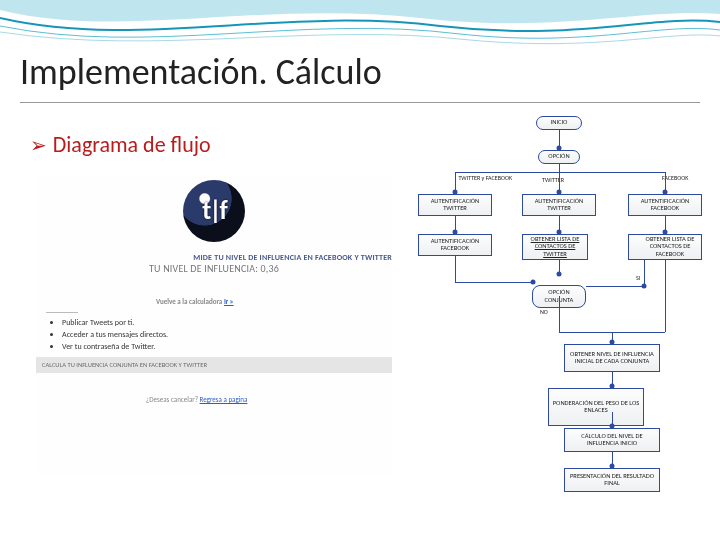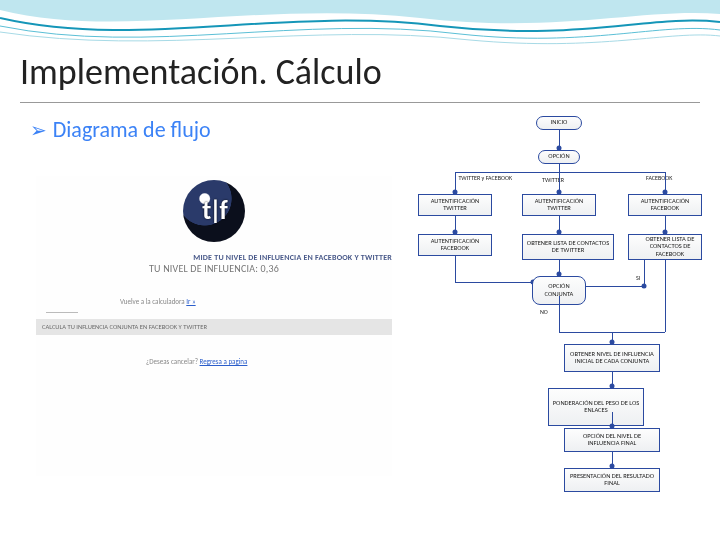--- a/index.html
+++ b/index.html
@@ -16,22 +16,22 @@
 
   .title {
     position: absolute; top: 50px; left: 20px;
     font-size: 36px; font-weight: 400; color: #222;
   }
   .hr {
     position: absolute; top: 102px; left: 20px; width: 680px; height: 1px;
     background: #999;
   }
   .bullet-line {
-    position: absolute; top: 116px; left: 30px;
-    font-size: 22px; color: #3b82f6;
+    position: absolute; top: 131px; left: 30px;
+    font-size: 22px; color: #b91c1c;
   }
   .bullet-line .arrow { margin-right: 6px; font-size: 20px; }
 
   
   .mock {
     position: absolute; top: 176px; left: 36px;
     width: 356px; height: 300px;
     background: #fefefe;
     font-size: 8px; color: #555;
   }
@@ -50,22 +50,22 @@
   }
   .mock .tagline {
     text-align: right; margin-top: 8px;
     font-size: 8px; color: #4a5a8a; font-weight: 700; letter-spacing: 0.2px;
   }
   .mock .level {
     text-align: center; 
     font-size: 10px; color: #777; letter-spacing: 0.2px;
   }
   .mock .sidelink {
-    margin-top: 22px; margin-left: 84px;
-    font-size: 7px; color: #888;
+    margin-top: 22px; margin-left: 120px;
+    font-size: 7px; color: #888; font-weight: bold;
   }
   .mock .sidelink a { color: #2b5ecb; text-decoration: underline; }
   .mock .line-sep { border-top: 1px solid #bbb; width: 32px; margin: 6px 0 4px 10px; }
   .mock ul { list-style: disc; margin-left: 26px; margin-top: 2px; }
   .mock ul li { font-size: 8px; color: #333; margin: 2px 0; }
   .mock .bar {
     margin-top: 6px; background: #e5e5e5;
     font-size: 6.5px; color: #6b6b6b; padding: 4px 6px;
   }
   .mock .foot {
@@ -125,38 +125,43 @@
   <div class="logo-wrap">
     <span class="logo"></span>
   </div>
   <div class="tagline">MIDE TU NIVEL DE INFLUENCIA EN FACEBOOK Y TWITTER</div>
   <div class="level">TU NIVEL DE INFLUENCIA: 0,36</div>
   <div class="sidelink">
     <span>Vuelve a la calculadora</span>
     <a href="#">Ir »</a>
   </div>
   <div class="line-sep"></div>
+  <ul>
+    <li>Publicar Tweets por ti.</li>
+    <li>Acceder a tus mensajes directos.</li>
+    <li>Ver tu contraseña de Twitter.</li>
+  </ul>
   <div class="bar">CALCULA TU INFLUENCIA CONJUNTA EN FACEBOOK Y TWITTER</div>
   <div class="foot">
     <span>¿Deseas cancelar?</span>
     <a href="#">Regresa a pagina</a>
   </div>
 </div>
 
 <div class="flow">
 
   <div class="node rounded" style="left:136px; top:0px; width:46px; height:14px;">INICIO</div>
   <div class="edge v" style="left:159px; top:14px; height:18px;"></div>
   <div class="dot" style="left:159px; top:32px;"></div>
 
   <div class="node rounded" style="left:138px; top:34px; width:42px; height:14px;">OPCIÓN</div>
 
   <div class="lbl" style="left:40px; top:58px; width:72px; text-align:right;">TWITTER y FACEBOOK</div>
   <div class="lbl" style="left:142px; top:60px;">TWITTER</div>
-  <div class="lbl" style="left:246px; top:58px;">FACEBOOK</div>
+  <div class="lbl" style="left:262px; top:58px;">FACEBOOK</div>
 
   <div class="edge v" style="left:159px; top:48px; height:8px;"></div>
   <div class="edge h" style="left:55px; top:56px; width:210px;"></div>
   <div class="edge v" style="left:55px; top:56px; height:20px;"></div>
   <div class="edge v" style="left:159px; top:56px; height:20px;"></div>
   <div class="edge v" style="left:265px; top:56px; height:20px;"></div>
   <div class="dot" style="left:55px; top:76px;"></div>
   <div class="dot" style="left:159px; top:76px;"></div>
   <div class="dot" style="left:265px; top:76px;"></div>
 
@@ -165,31 +170,31 @@
   <div class="node" style="left:228px; top:78px; width:74px; height:22px;">AUTENTIFICACIÓN FACEBOOK</div>
 
   <div class="edge v" style="left:55px; top:100px; height:16px;"></div>
   <div class="dot" style="left:55px; top:116px;"></div>
   <div class="edge v" style="left:159px; top:100px; height:16px;"></div>
   <div class="dot" style="left:159px; top:116px;"></div>
   <div class="edge v" style="left:265px; top:100px; height:16px;"></div>
   <div class="dot" style="left:265px; top:116px;"></div>
 
   <div class="node" style="left:18px; top:118px; width:74px; height:22px;">AUTENTIFICACIÓN FACEBOOK</div>
-  <div class="node" style="left:122px; top:118px; width:92px; height:26px;">OBTENER LISTA DE CONTACTOS DE TWITTER</div>
+  <div class="node" style="left:122px; top:118px; width:66px; height:26px;text-decoration:underline;">OBTENER LISTA DE CONTACTOS DE TWITTER</div>
   <div class="node" style="left:228px; top:118px; width:74px; height:26px;padding-left:13px;">OBTENER LISTA DE CONTACTOS DE FACEBOOK</div>
 
   <div class="edge v" style="left:55px; top:140px; height:26px;"></div>
   <div class="edge h" style="left:55px; top:166px; width:78px;"></div>
   <div class="dot" style="left:133px; top:166px;"></div>
 
   <div class="edge v" style="left:159px; top:144px; height:14px;"></div>
   <div class="dot" style="left:159px; top:158px;"></div>
 
-  <div class="node rounded" style="left:132px; top:160px; width:54px; height:29px;">OPCIÓN CONJUNTA</div>
+  <div class="node rounded" style="left:132px; top:169px; width:54px; height:23px;">OPCIÓN CONJUNTA</div>
 
   <div class="edge h" style="left:186px; top:170px; width:58px;"></div>
   <div class="lbl" style="left:236px; top:158px;">SI</div>
   <div class="edge v" style="left:244px; top:144px; height:26px;"></div>
   <div class="dot" style="left:244px; top:170px;"></div>
 
   <div class="edge v" style="left:265px; top:144px; height:72px;"></div>
 
   <div class="edge v" style="left:159px; top:180px; height:20px;"></div>
   <div class="lbl" style="left:140px; top:192px;">NO</div>
@@ -200,19 +205,19 @@
   <div class="dot" style="left:212px; top:226px;"></div>
 
   <div class="node" style="left:164px; top:228px; width:96px; height:28px;">OBTENER NIVEL DE INFLUENCIA INICIAL DE CADA CONJUNTA</div>
   <div class="edge v" style="left:212px; top:256px; height:14px;"></div>
   <div class="dot" style="left:212px; top:270px;"></div>
 
   <div class="node" style="left:148px; top:272px; width:96px; height:38px;">PONDERACIÓN DEL PESO DE LOS ENLACES</div>
   <div class="edge v" style="left:212px; top:296px; height:14px;"></div>
   <div class="dot" style="left:212px; top:310px;"></div>
 
-  <div class="node" style="left:164px; top:312px; width:96px; height:24px;">OPCIÓN DEL NIVEL DE INFLUENCIA FINAL</div>
+  <div class="node" style="left:164px; top:312px; width:96px; height:24px;">CÁLCULO DEL NIVEL DE INFLUENCIA INICIO</div>
   <div class="edge v" style="left:212px; top:336px; height:14px;"></div>
   <div class="dot" style="left:212px; top:350px;"></div>
 
   <div class="node" style="left:164px; top:352px; width:96px; height:24px;">PRESENTACIÓN DEL RESULTADO FINAL</div>
 
 </div>
 
 </body></html>

